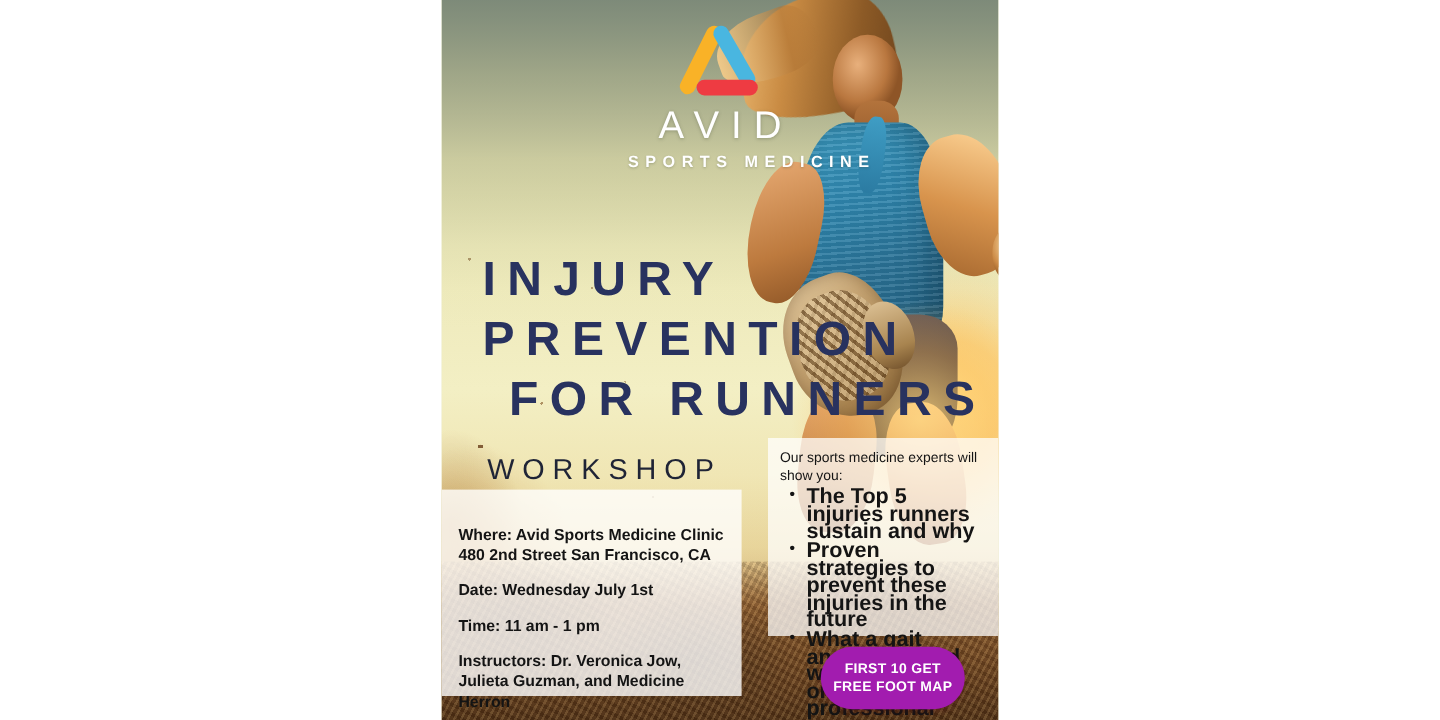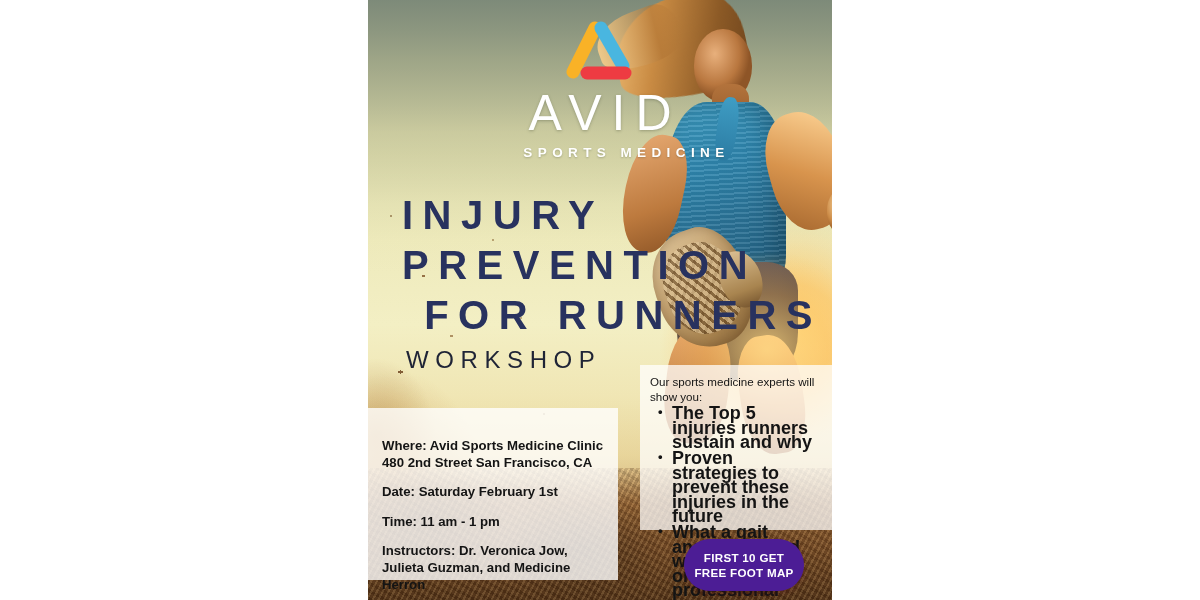--- a/index.html
+++ b/index.html
@@ -187,43 +187,43 @@
     border-radius:50%;
   }
 
   
   .logo { position:absolute; left:0; top:18px; width:100%; text-align:center; }
   .logo-mark {
     position:relative; width:78px; height:62px; margin:0 auto 8px;
   }
   .logo-mark svg { display:block; width:78px; height:62px; }
   .logo-word {
-    color:#ffffff; font-size:50px; font-weight:400; letter-spacing:10px;
+    color:#ffffff; font-size:32px; font-weight:400; letter-spacing:10px;
     line-height:1; text-indent:10px;
     font-family:"Liberation Sans", sans-serif;
     text-shadow:0 1px 3px rgba(60,70,50,.35);
   }
   .logo-sub {
     color:#ffffff; font-size:13.5px; font-weight:700; letter-spacing:5.4px;
     margin-top:7px; text-indent:5px;
     text-shadow:0 1px 2px rgba(60,70,50,.3);
     padding-left:48px;
   }
 
   
-  .headline { position:absolute; left:34px; top:190px; width:420px; }
+  .headline { position:absolute; left:34px; top:208px; width:420px; }
   .hl {
     color:#28325f; font-weight:700; font-size:40px; letter-spacing:9.5px;
     line-height:50px; white-space:nowrap;
     font-family:"Liberation Sans", sans-serif;
   }
   .hl-runners { position:relative; z-index:3;text-align:right; }
   .hl-workshop {
     color:#1f2436; font-weight:400; font-size:24px; letter-spacing:6.6px;
-    margin-top:6px; margin-left:4px;
+    margin-top:20px; margin-left:4px;
   }
 
   
   .details {
     position:absolute; left:0; top:408px; width:250px; height:172px;
     background:rgba(255,255,255,0.80);
     padding:30px 14px 0 14px;
   }
   .details p{
     color:#141414; font-weight:700; font-size:13.2px; line-height:16.6px;
@@ -249,21 +249,21 @@
     margin-bottom:1px;
   }
   .infobox li:before{
     content:"•"; position:absolute; left:6px; top:-1px; font-size:13px;
   }
 
   
   .badge {
     position:absolute; left:316px; top:539px;
     width:120px; height:52px;
-    background:#4c1d95;
+    background:#a21caf;
     border-radius:26px;
     display:flex; flex-direction:column;
     align-items:center; justify-content:center;
     box-shadow:0 2px 6px rgba(80,12,20,.35);
   }
   .badge span{
     color:#fff; font-weight:700; font-size:11.6px; line-height:15px;
     letter-spacing:.3px; white-space:nowrap;
   }
 </style>
@@ -317,21 +317,21 @@
 
     <div class="headline">
       <div class="hl">INJURY</div>
       <div class="hl">PREVENTION</div>
       <div class="hl hl-runners">FOR RUNNERS</div>
       <div class="hl-workshop">WORKSHOP</div>
     </div>
 
     <div class="details">
       <p>Where: Avid Sports Medicine Clinic 480 2nd Street San Francisco, CA</p>
-      <p>Date: Saturday February 1st</p>
+      <p>Date: Wednesday July 1st</p>
       <p>Time: 11 am - 1 pm</p>
       <p>Instructors: Dr. Veronica Jow, Julieta Guzman, and Medicine Herron</p>
     </div>
 
     <div class="infobox">
       <div class="intro">Our sports medicine experts will show you:</div>
       <ul>
         <li>The Top 5 injuries runners sustain and why</li>
         <li>Proven strategies to prevent these injuries in the future</li>
         <li>What a gait analysis is and why you need one from a professional</li>

